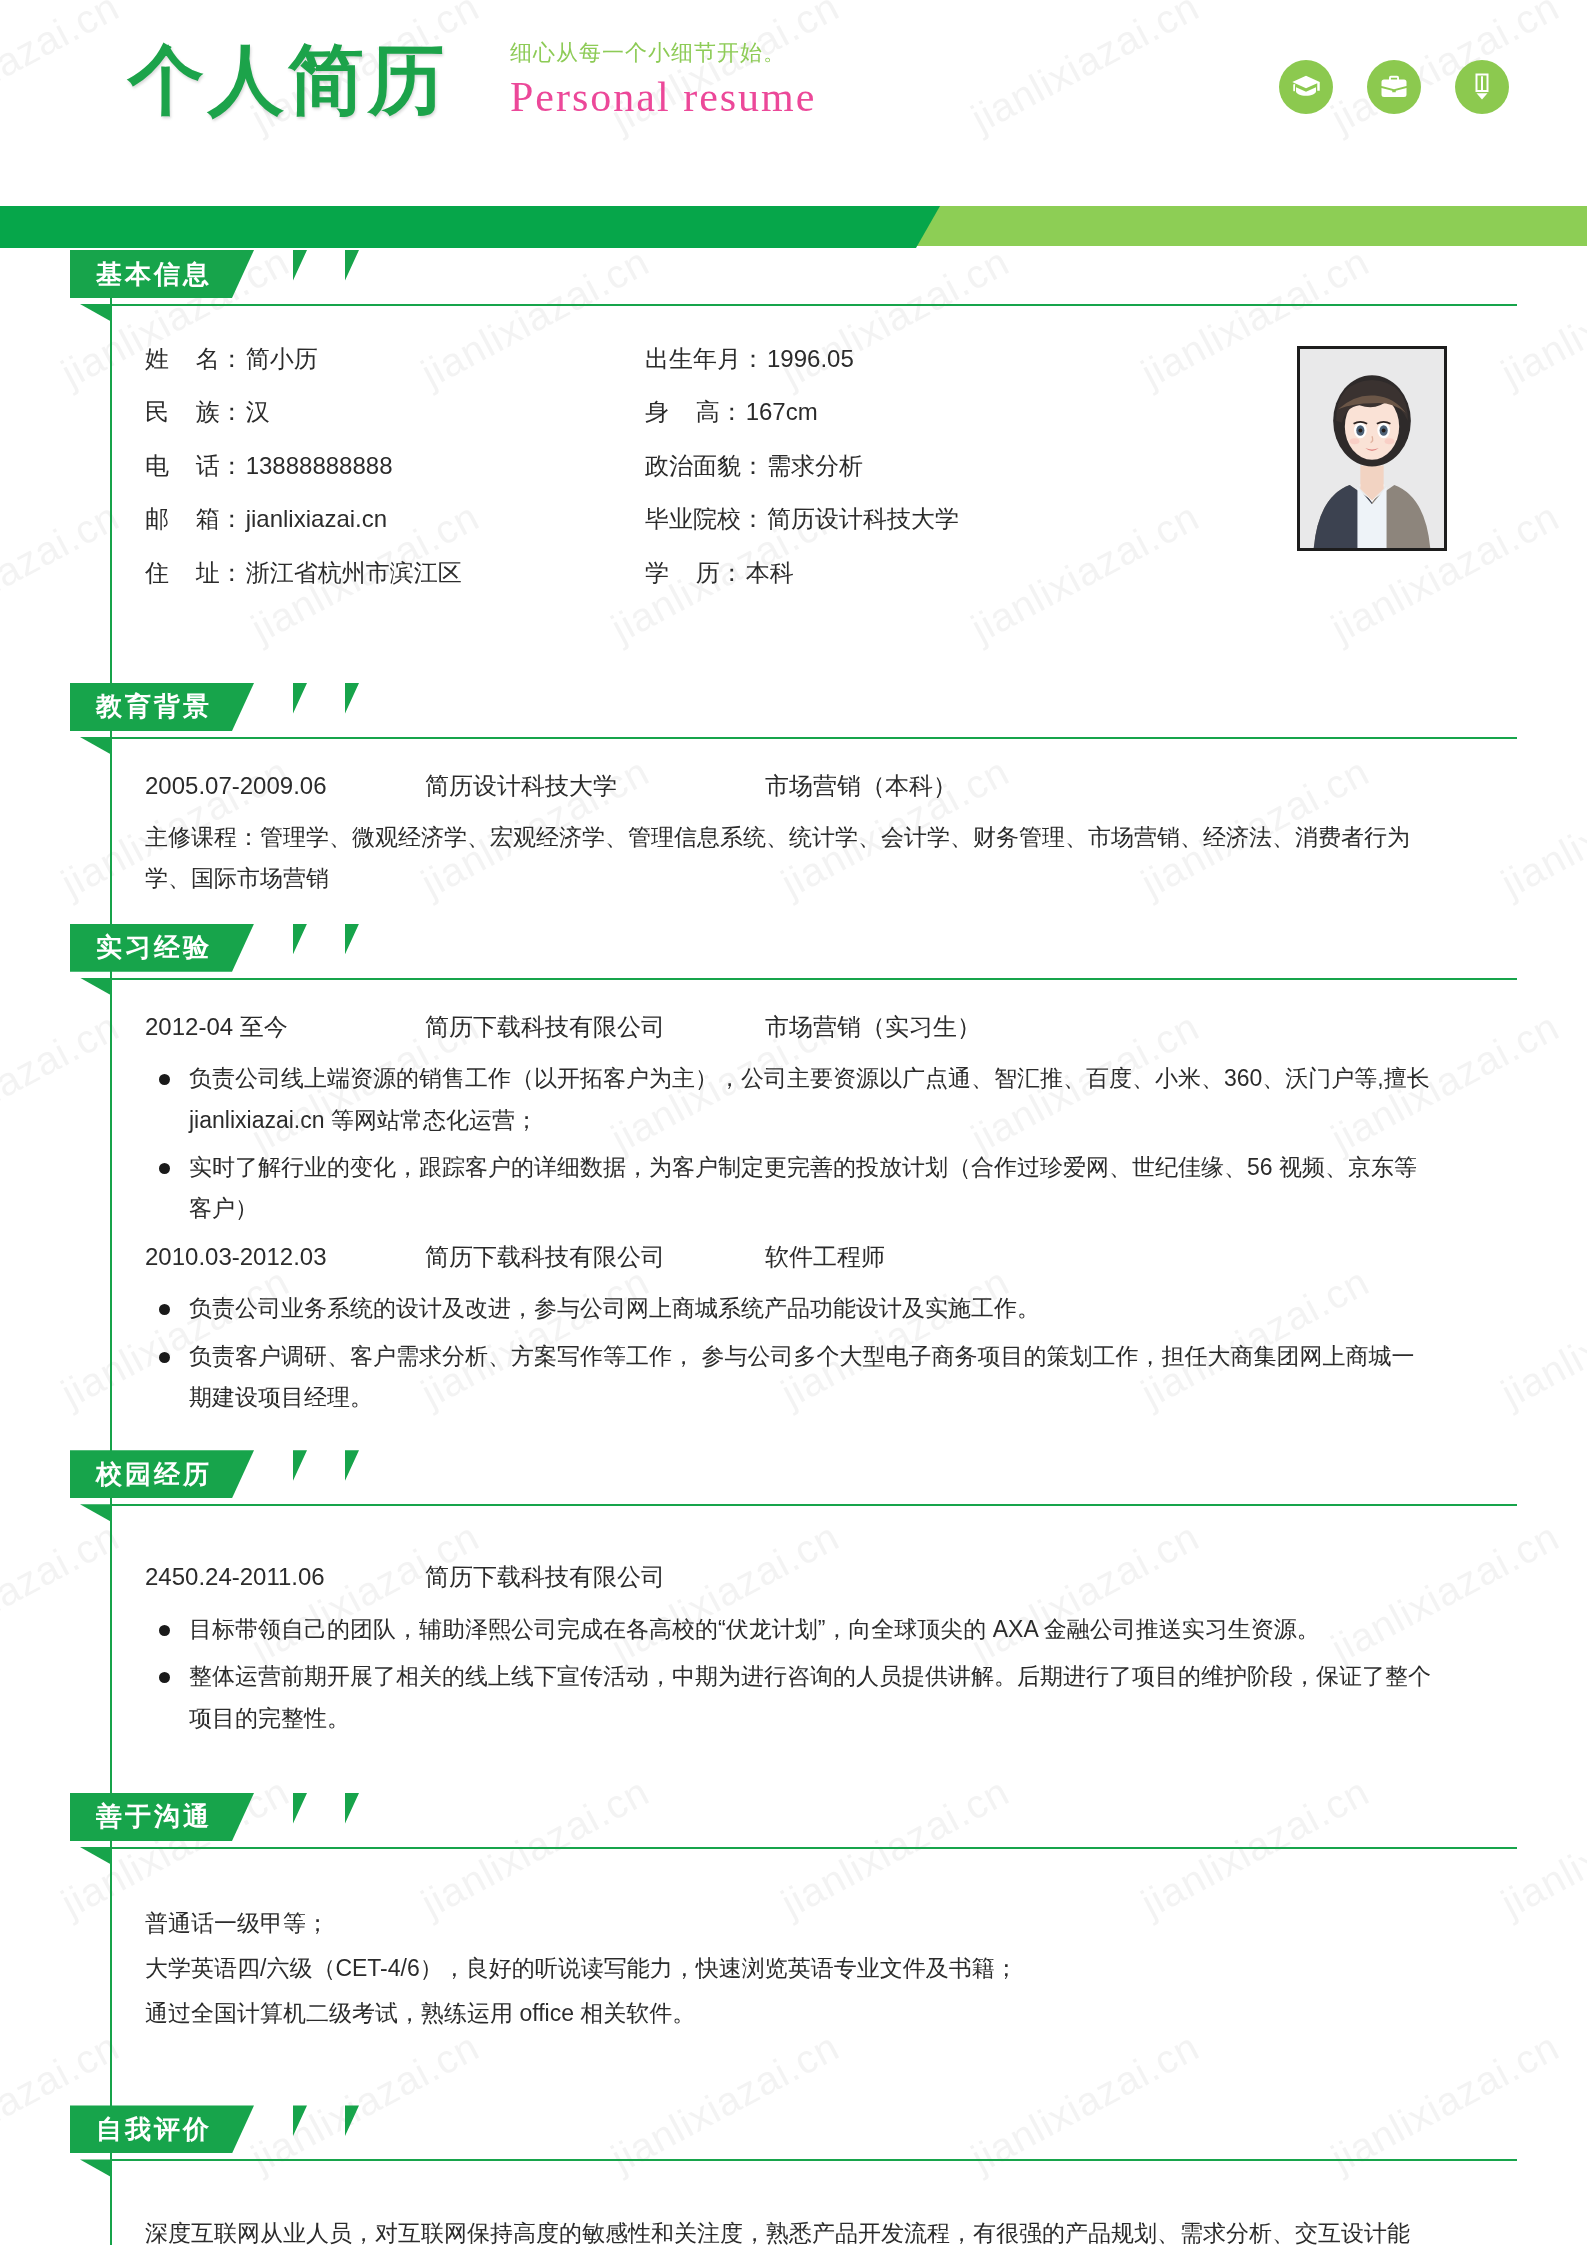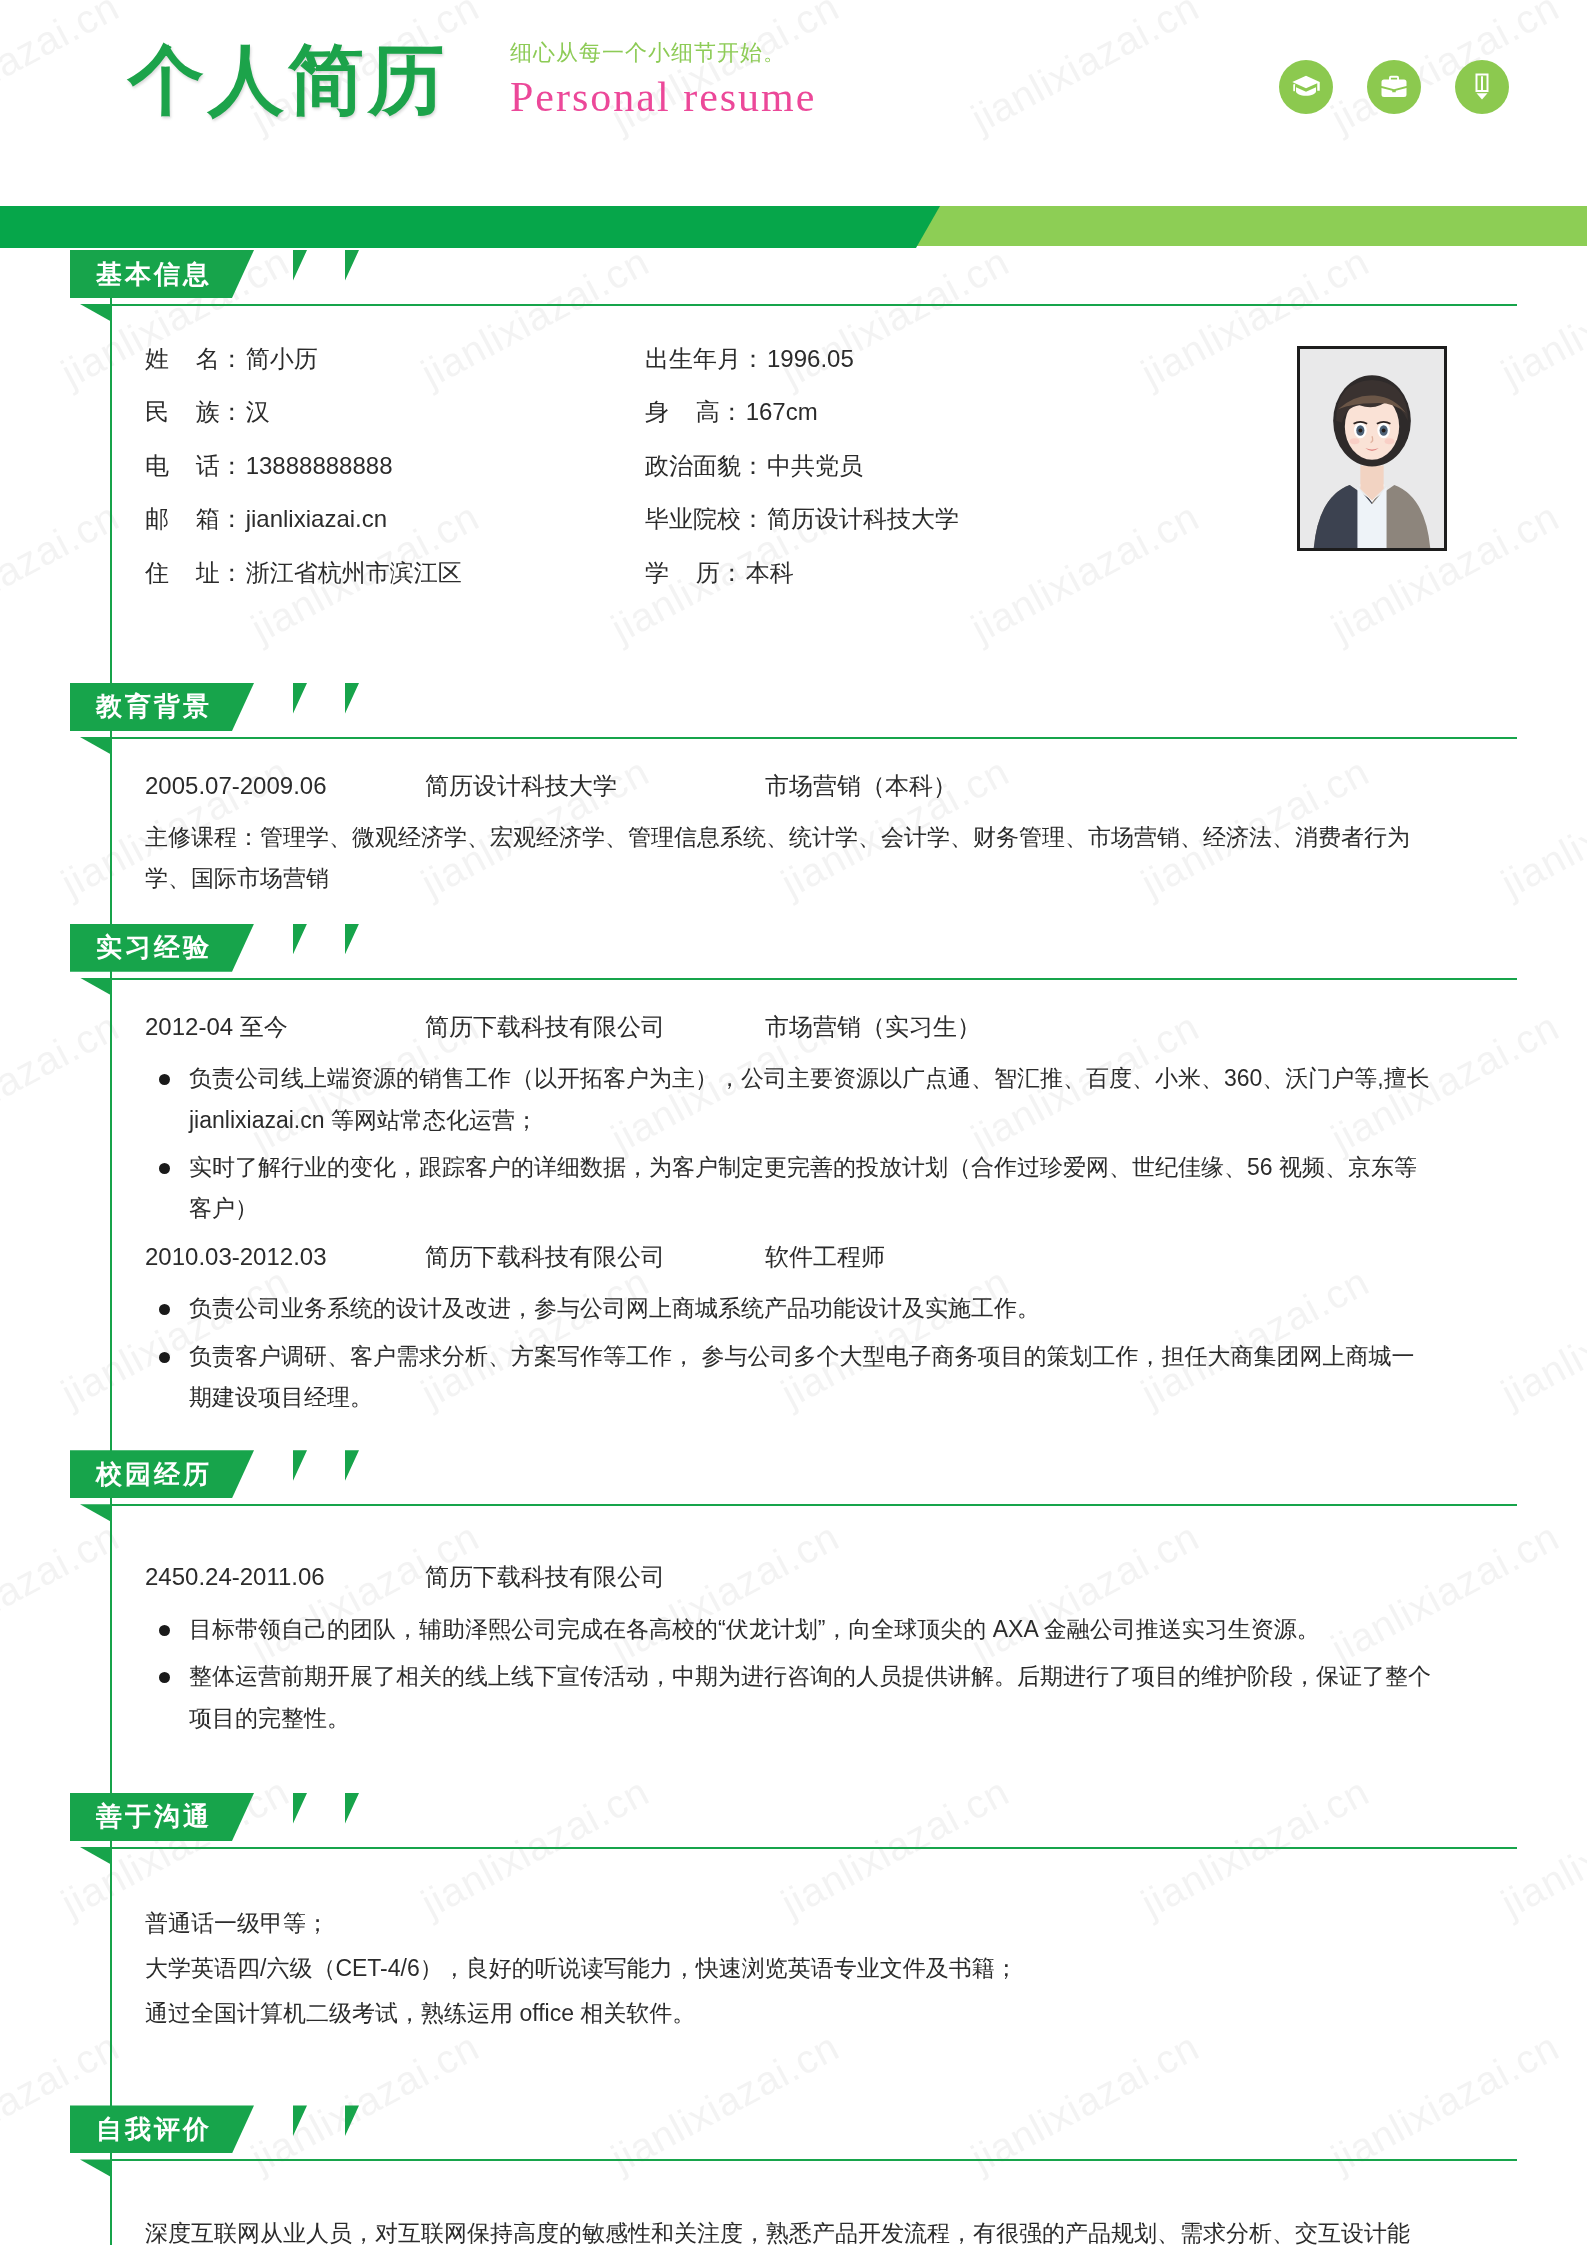--- a/index.html
+++ b/index.html
@@ -398,21 +398,21 @@
             <div class="info-line">
               <span class="info-label">出生年月：</span>
               <span class="info-val">1996.05</span>
             </div>
             <div class="info-line">
               <span class="info-label">身    高：</span>
               <span class="info-val">167cm</span>
             </div>
             <div class="info-line">
               <span class="info-label">政治面貌：</span>
-              <span class="info-val">中共党员</span>
+              <span class="info-val">需求分析</span>
             </div>
             <div class="info-line">
               <span class="info-label">毕业院校：</span>
               <span class="info-val">简历设计科技大学</span>
             </div>
             <div class="info-line">
               <span class="info-label">学    历：</span>
               <span class="info-val">本科</span>
             </div>
           </div>

